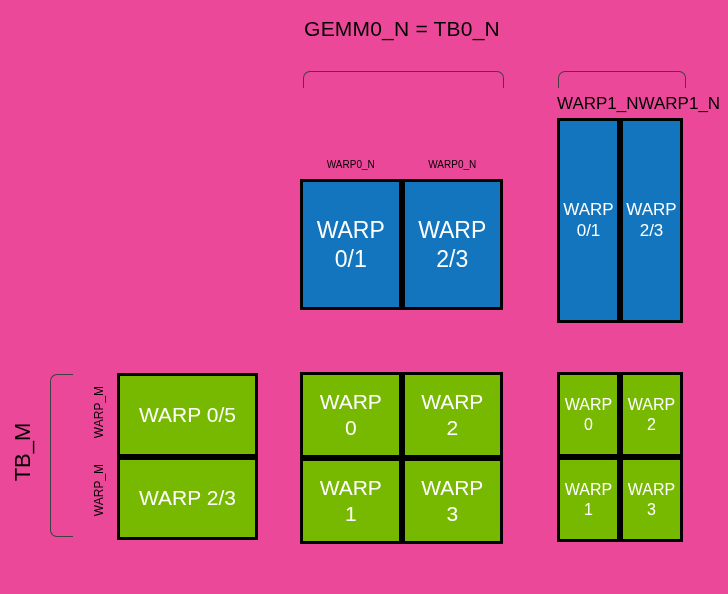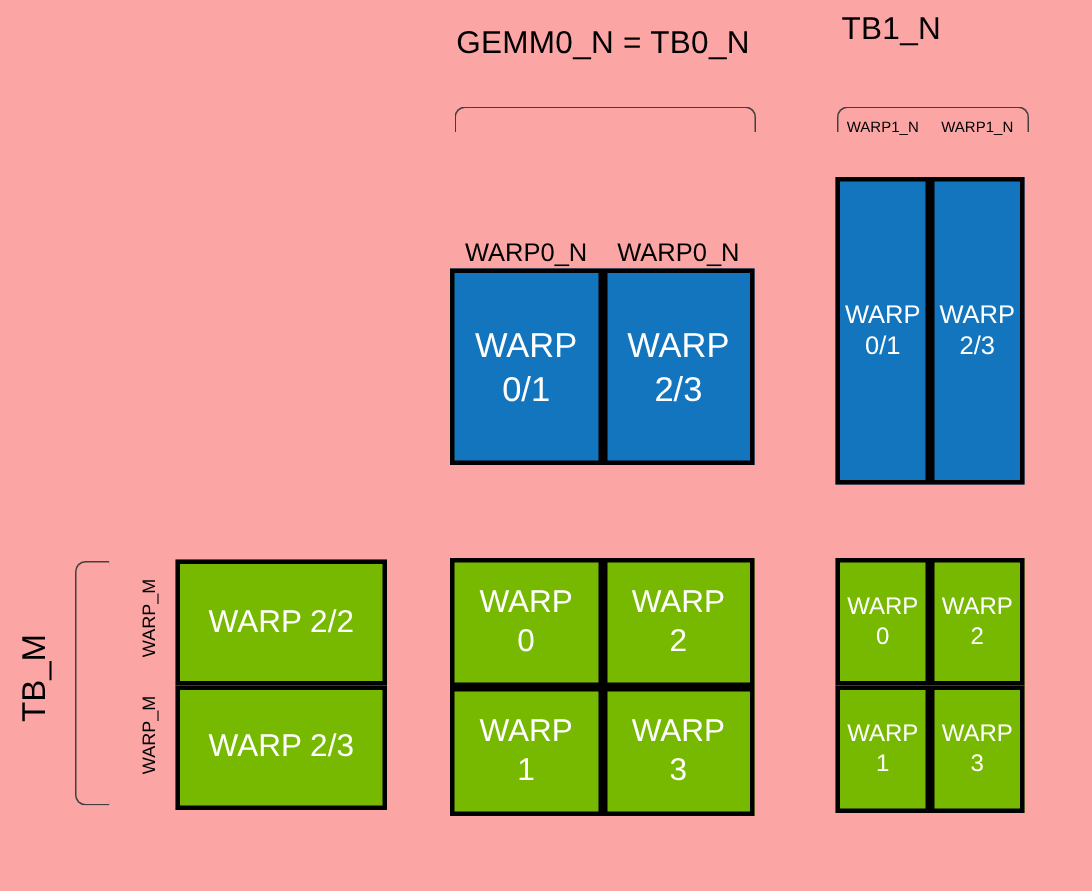--- a/index.html
+++ b/index.html
@@ -1,20 +1,20 @@
 <!DOCTYPE html>
 <html><head>
 <meta charset="utf-8">
 <style>
   html, body { margin: 0; padding: 0; background: #ffffff; }
   .stage {
     position: relative;
     width: 728px;
     height: 594px;
-    background: #fca5a5;
+    background: #ec4899;
     font-family: "Liberation Sans", sans-serif;
     color: #000;
     overflow: hidden;
   }
   .abs { position: absolute; }
 
   
   .title { font-size: 21px; letter-spacing: 0.2px; color: #000; }
   .gemm0-title { left: 293px; top: 17px; width: 218px; text-align: center; }
   .gemm1-title { left: 561px; top: 6px; width: 164px; text-align: left; line-height: 28px; }
@@ -33,22 +33,22 @@
     left: 50px; top: 374px; width: 22px; height: 161px;
     border-left: 1.5px solid #404040;
     border-top: 1.5px solid #404040;
     border-bottom: 1.5px solid #404040;
     border-radius: 7px 0 0 7px;
   }
 
   
   .col-labels { display: flex; }
   .col-labels span { flex: 1; text-align: center; white-space: nowrap; }
-  .warp0n-labels { left: 300px; top: 159px; width: 203px; font-size: 17px; }
-  .warp1n-labels { left: 557px; top: 80px;  width: 126px; font-size: 10px; }
+  .warp0n-labels { left: 300px; top: 159px; width: 203px; font-size: 10px; }
+  .warp1n-labels { left: 557px; top: 94px;  width: 126px; font-size: 17px; }
 
   
   .vlabel { text-align: center; transform: rotate(-90deg); white-space: nowrap; }
   .tbm-label   { left: -57px; top: 439px; width: 160px; height: 26px; font-size: 22px; }
   .warpm-label { width: 120px; height: 16px; font-size: 12px; }
   .warpm-top    { left: 40px; top: 404px; }
   .warpm-bottom { left: 40px; top: 482px; }
 
   
   .tile-row { display: flex; }
@@ -80,21 +80,20 @@
   .fs16 { font-size: 16px; }
   .cell span { display: block; white-space: nowrap; }
 </style>
 </head>
 <body>
 
 <div class="stage">
 
   <div class="abs title gemm0-title">GEMM0_N = TB0_N</div>
   <div class="abs title gemm1-title">
-    <div>TB1_N</div>
   </div>
 
   <div class="abs bracket-top bracket-b0"></div>
   <div class="abs bracket-top bracket-b1"></div>
   <div class="abs bracket-left"></div>
 
   <div class="abs col-labels warp0n-labels">
     <span>WARP0_N</span>
     <span>WARP0_N</span>
   </div>
@@ -124,21 +123,21 @@
       <span>0/1</span>
     </div>
     <div class="cell blue fs17">
       <span>WARP</span>
       <span>2/3</span>
     </div>
   </div>
 
   <div class="abs tile-col a-tile">
     <div class="cell green fs21">
-      <span>WARP 2/2</span>
+      <span>WARP 0/5</span>
     </div>
     <div class="cell green fs21">
       <span>WARP 2/3</span>
     </div>
   </div>
 
   <div class="abs tile-grid c0-tile">
     <div class="cell green fs21">
       <span>WARP</span>
       <span>0</span>

